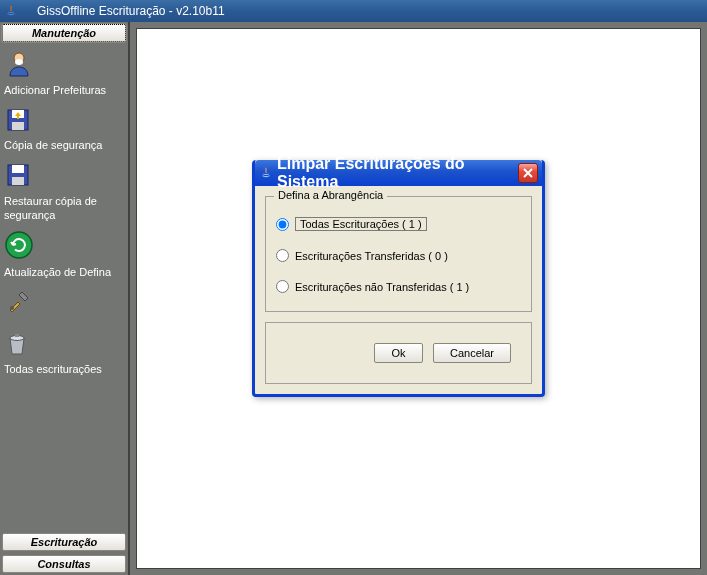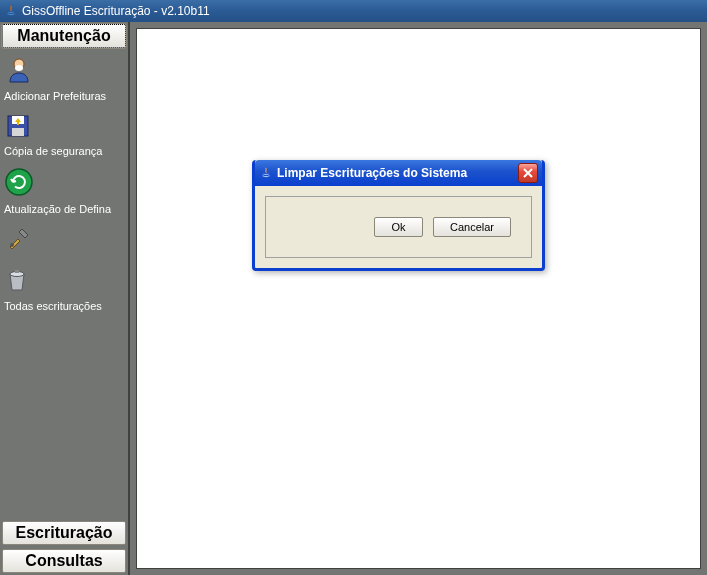--- a/index.html
+++ b/index.html
@@ -1,40 +1,40 @@
 <!DOCTYPE html>
 <html><head>
 <meta charset="utf-8">
 <style>
 * { box-sizing: border-box; margin: 0; padding: 0; font-family: Tahoma, Arial, sans-serif; }
 body { background: #ece9d8; width: 707px; height: 575px; overflow: hidden; }
 
-.titlebar { height: 22px; background: linear-gradient(to bottom, #3a6ea5 0%, #2b5a94 50%, #245086 100%); color: #fff; display: flex; align-items: center; padding: 0 4px; font-size: 12px; }
+.titlebar { height: 22px; background: linear-gradient(to bottom, #3a6ea5 0%, #2b5a94 50%, #245086 100%); color: #fff; display: flex; align-items: center; padding: 0 4px; font-size: 12px; gap: 15px; }
 .titlebar .java-icon { width: 14px; height: 14px; margin-right: 4px; display: inline-flex; align-items: center; justify-content: center; }
 .titlebar .java-icon svg { width: 14px; height: 14px; }
 
 .app-body { display: flex; height: 553px; }
 
 .sidebar { width: 130px; background: #737573; border-right: 2px solid #404040; display: flex; flex-direction: column; }
-.tab-btn { background: linear-gradient(to bottom, #fff, #e4e2db); border: 1px solid #8a867a; margin: 2px; font-size: 16px; font-weight: bold; padding: 2px 0; text-align: center; cursor: pointer; border-radius: 2px; }
+.tab-btn { background: linear-gradient(to bottom, #fff, #e4e2db); border: 1px solid #8a867a; margin: 2px; font-size: 11px; font-weight: bold; padding: 2px 0; text-align: center; cursor: pointer; border-radius: 2px; font-style: italic; }
 .tab-btn.inactive { font-weight: bold; }
 .tab-btn.focused { border: 1px dotted #000; outline: 1px solid #8a867a; }
 
 .sidebar-items { flex: 1; display: flex; flex-direction: column; align-items: center; padding-top: 4px; gap: 4px; }
 .sb-item { width: 100%; text-align: left; color: #fff; font-size: 11px; cursor: pointer; padding: 2px 4px; line-height: 1.25; }
 .sb-item .icon { display: block; margin: 0 auto 2px; }
 .sb-item .label { display: block; }
 
 .content { flex: 1; background: #737573; padding: 6px; }
 .content-inner { width: 100%; height: 100%; background: #fff; border: 1px solid #404040; }
 
 .dialog { position: absolute; left: 252px; top: 160px; width: 293px; background: #ece9d8; border: 3px solid #0a3fcf; border-top: none; border-radius: 4px; box-shadow: 2px 2px 6px rgba(0,0,0,0.3); }
 .dlg-titlebar { height: 26px; background: linear-gradient(to bottom, #3b77e0 0%, #1b52cc 45%, #0a3fcf 100%); display: flex; align-items: center; padding: 0 4px; border-radius: 4px 4px 0 0; }
 .dlg-titlebar .java-icon { width: 14px; height: 14px; margin-right: 4px; }
-.dlg-title { color: #fff; font-size: 12px; font-weight: bold; flex: 1; }
+.dlg-title { color: #fff; font-size: 16px; font-weight: bold; flex: 1; }
 .dlg-close { width: 20px; height: 20px; background: linear-gradient(to bottom, #f5a6a0, #e74b3c 40%, #c0392b); border: 1px solid #8b1a0e; border-radius: 3px; display: flex; align-items: center; justify-content: center; cursor: pointer; }
 .dlg-close svg { width: 10px; height: 10px; }
 
 .dlg-body { padding: 10px; }
 .groupbox { border: 1px solid #a0a0a0; padding: 14px 10px 14px 10px; margin-bottom: 10px; position: relative; }
 .groupbox .legend { position: absolute; top: -8px; left: 8px; background: #ece9d8; padding: 0 4px; font-size: 11px; }
 .radio-row { display: flex; align-items: center; margin: 6px 0 18px 0; font-size: 11px; cursor: pointer; }
 .radio-row:last-child { margin-bottom: 4px; }
 .radio-row input { margin-right: 6px; }
 .radio-row .rlabel.boxed { border: 1px solid #7a7a7a; padding: 0px 4px; }
@@ -77,20 +77,30 @@
           <svg width="28" height="28" viewBox="0 0 28 28">
               <rect x="4" y="4" width="20" height="20" fill="#3b4ea8" stroke="#1a255a"></rect>
               <rect x="8" y="4" width="12" height="8" fill="#fff"></rect>
               <rect x="8" y="16" width="12" height="8" fill="#d6d6d6"></rect>
               <path d="M14 6l-3 4h2v3h2v-3h2z" fill="#e7b400"></path>
             </svg>
         </span>
         <span class="label">Cópia de segurança</span>
       </div>
 
+      <div class="sb-item">
+        <span class="icon">
+          <svg width="28" height="28" viewBox="0 0 28 28">
+              <rect x="4" y="4" width="20" height="20" fill="#3b4ea8" stroke="#1a255a"></rect>
+              <rect x="8" y="4" width="12" height="8" fill="#fff"></rect>
+              <rect x="8" y="16" width="12" height="8" fill="#d6d6d6"></rect>
+            </svg>
+        </span>
+        <span class="label">Restaurar cópia de segurança</span>
+      </div>
 
       <div class="sb-item">
         <span class="icon">
           <svg width="30" height="30" viewBox="0 0 30 30">
               <circle cx="15" cy="15" r="13" fill="#1fa24a" stroke="#0b5a26" stroke-width="1.5"></circle>
               <path d="M9 15a6 6 0 1 1 2 4.5M9 15l-2-3m2 3l3-1" stroke="#fff" stroke-width="2" fill="none"></path>
             </svg>
         </span>
         <span class="label">Atualização de Defina</span>
       </div>
@@ -138,19 +148,37 @@
     <span class="dlg-title">Limpar Escriturações do Sistema</span>
     <div class="dlg-close">
       <span>
         <svg viewBox="0 0 10 10">
             <path d="M1 1l8 8M9 1l-8 8" stroke="#fff" stroke-width="2"></path>
           </svg>
       </span>
     </div>
   </div>
   <div class="dlg-body">
+    <div class="groupbox">
+      <span class="legend">Defina a Abrangência</span>
+
+      <label class="radio-row">
+        <input type="radio" name="abr" checked="" style="">
+        <span class="rlabel boxed">Todas Escriturações ( 1 )</span>
+      </label>
+
+      <label class="radio-row">
+        <input type="radio" name="abr" style="">
+        <span class="rlabel">Escriturações Transferidas ( 0 )</span>
+      </label>
+
+      <label class="radio-row">
+        <input type="radio" name="abr" style="">
+        <span class="rlabel">Escriturações não Transferidas ( 1 )</span>
+      </label>
+    </div>
 
     <div class="dlg-buttons">
       <button class="btn">Ok</button>
       <button class="btn">Cancelar</button>
     </div>
   </div>
 </div>
 
 </body></html>

